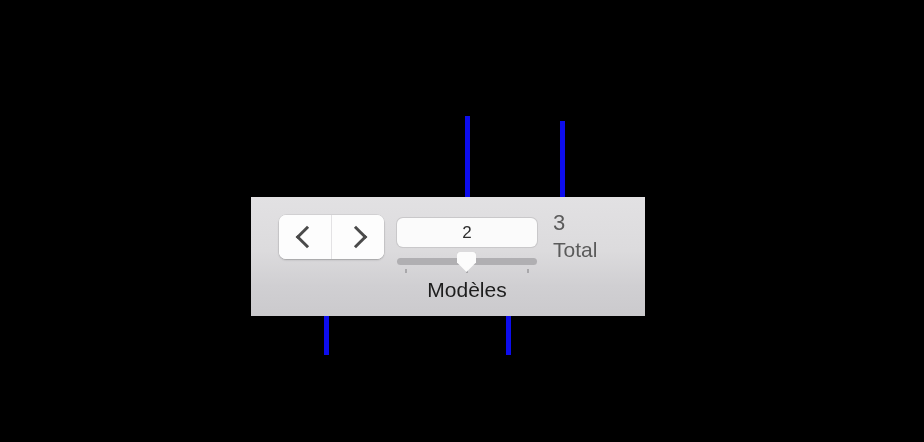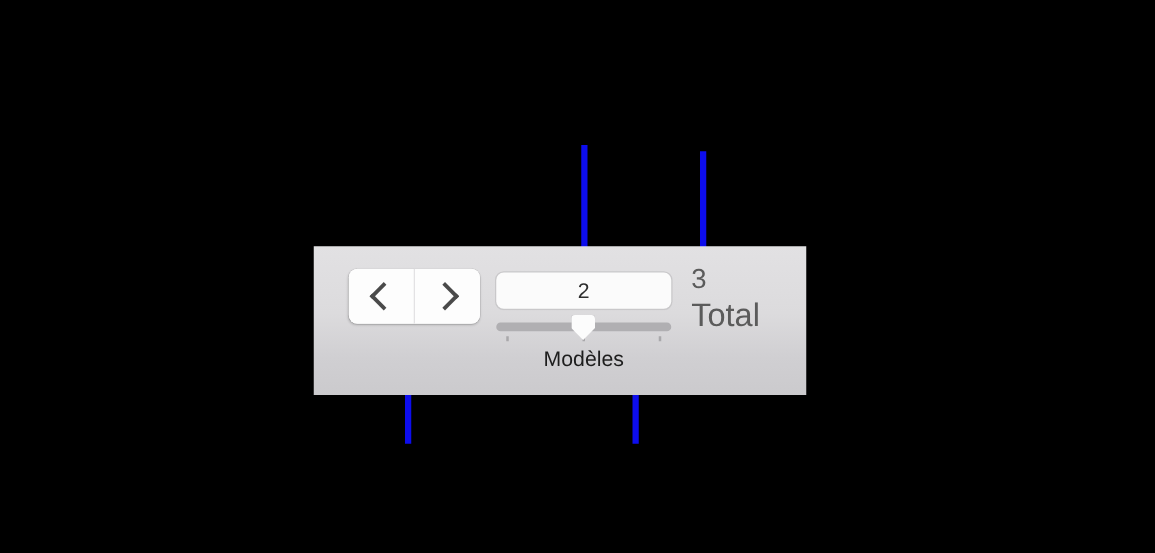--- a/index.html
+++ b/index.html
@@ -173,39 +173,39 @@
     filter: drop-shadow(0 1px 1px rgba(0,0,0,0.25));
   }
 
   
   .slider-caption {
     position: absolute;
     left: 146px;
     top: 82px;
     width: 140px;
     text-align: center;
-    font-size: 17px;
+    font-size: 21px;
     color: #1d1d1d;
     line-height: 1;
   }
 
   
   .total-block {
     position: absolute;
     left: 302px;
     top: 13px;
     width: 80px;
   }
   .total-count {
     font-size: 22px;
     color: #5b5b5b;
     line-height: 1.22;
   }
   .total-label {
-    font-size: 26px;
+    font-size: 21px;
     color: #5b5b5b;
     line-height: 1.22;
   }
 </style>
 </head>
 <body>
 
 <div class="callout callout-value-line"></div>
 <div class="callout callout-total-line"></div>
 <div class="callout callout-slider-line"></div>

